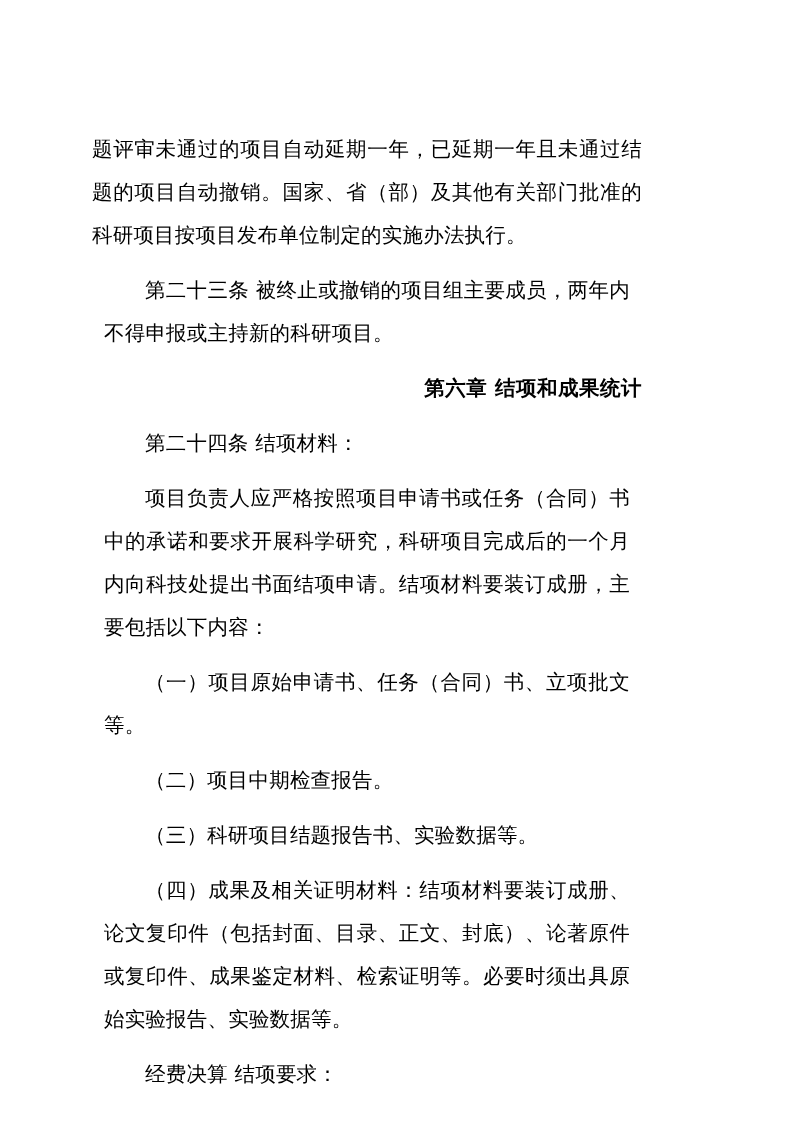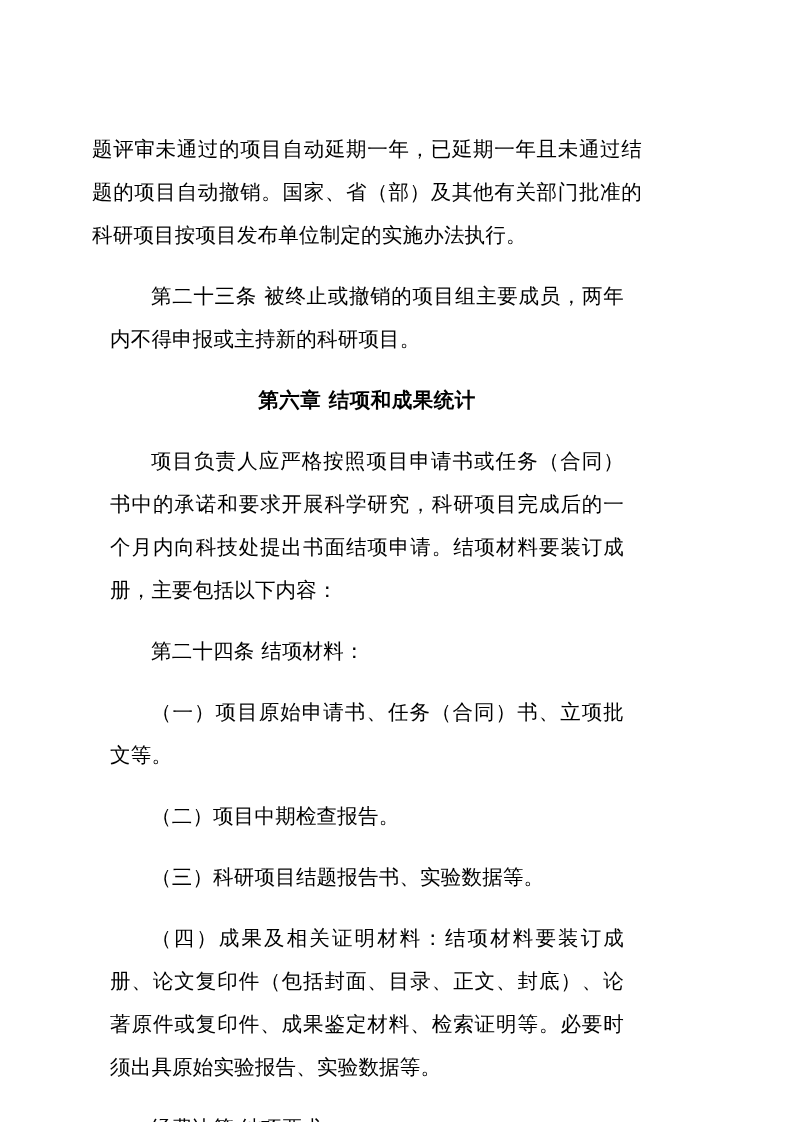--- a/index.html
+++ b/index.html
@@ -25,47 +25,47 @@
     line-height: 43px;
     text-align: justify;
     text-justify: inter-ideograph;
     letter-spacing: 0.2px;
   }
   .para {
     margin: 0;
     text-indent: 0;
   }
   .para-indent {
-    margin: 18px;
+    margin: 12px;
     text-indent: 41px;
   }
   .chapter-heading {
     margin: 0;
-    text-align: center;
+    text-align: right;
     font-weight: bold;
     font-size: 20.5px;
     line-height: 43px;
     letter-spacing: 0.5px;
   }
 </style>
 </head>
 <body>
 
 <div class="page">
   <div class="doc-body">
 
     <p class="para">题评审未通过的项目自动延期一年，已延期一年且未通过结题的项目自动撤销。国家、省（部）及其他有关部门批准的科研项目按项目发布单位制定的实施办法执行。</p>
 
     <p class="para-indent">第二十三条 被终止或撤销的项目组主要成员，两年内不得申报或主持新的科研项目。</p>
 
     <p class="chapter-heading">第六章 结项和成果统计</p>
 
+    <p class="para-indent">第二十四条 结项材料：</p>
+
     <p class="para-indent">项目负责人应严格按照项目申请书或任务（合同）书中的承诺和要求开展科学研究，科研项目完成后的一个月内向科技处提出书面结项申请。结项材料要装订成册，主要包括以下内容：</p>
-
-    <p class="para-indent">第二十四条 结项材料：</p>
 
     <p class="para-indent">（一）项目原始申请书、任务（合同）书、立项批文等。</p>
 
     <p class="para-indent">（二）项目中期检查报告。</p>
 
     <p class="para-indent">（三）科研项目结题报告书、实验数据等。</p>
 
     <p class="para-indent">（四）成果及相关证明材料：结项材料要装订成册、论文复印件（包括封面、目录、正文、封底）、论著原件或复印件、成果鉴定材料、检索证明等。必要时须出具原始实验报告、实验数据等。</p>
 
     <p class="para-indent">经费决算 结项要求：</p>

